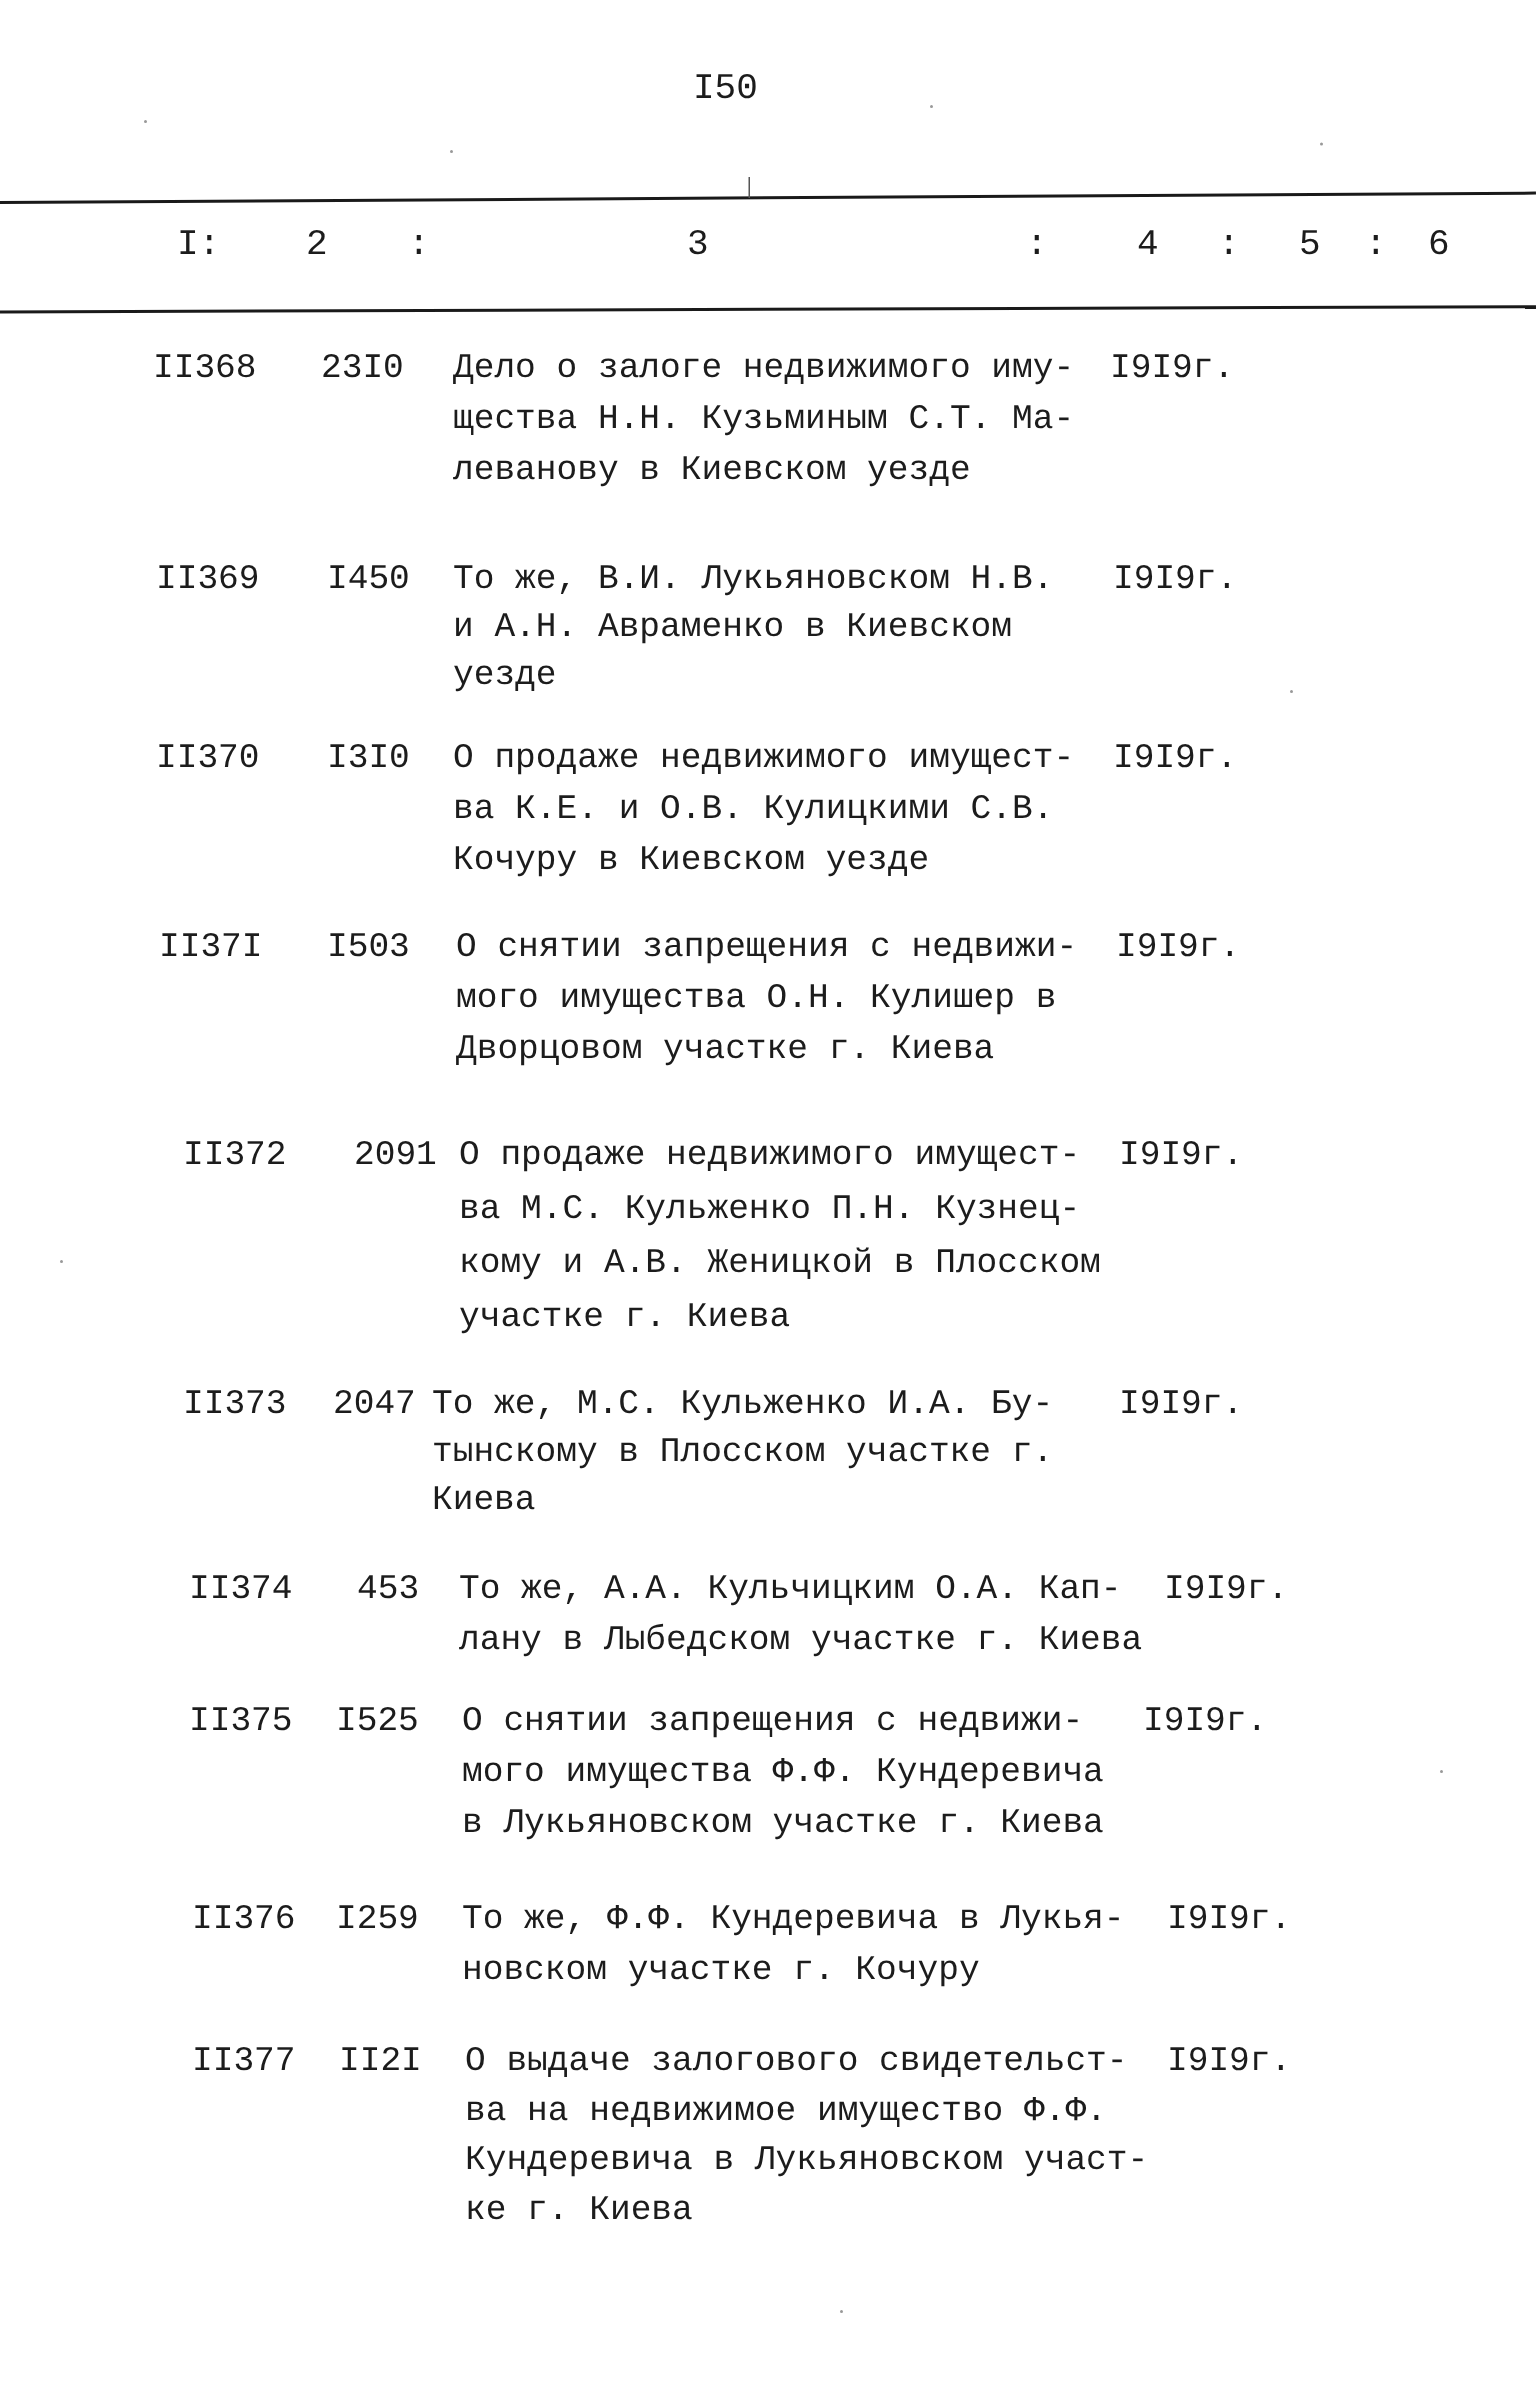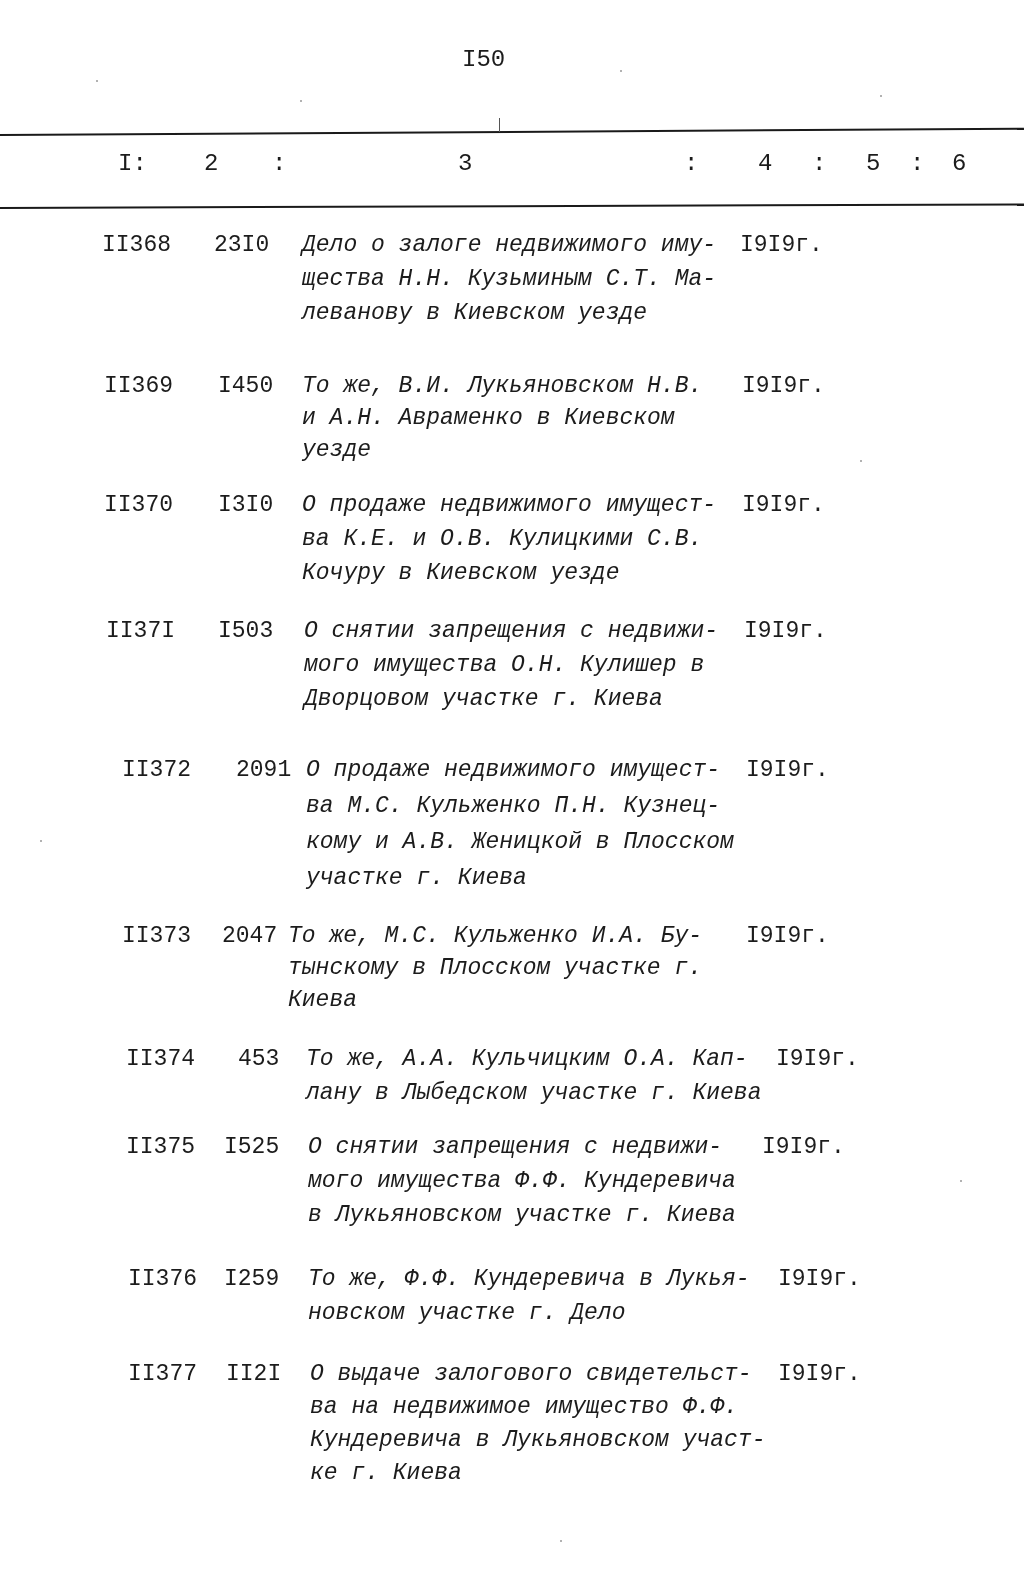--- a/index.html
+++ b/index.html
@@ -18,21 +18,21 @@
       position: absolute; left: 0; width: 1024px; height: 2px; background: #1a1a1a;
     }
     .rule.top { top: 134px; transform: rotate(-0.35deg); transform-origin: left center; }
     .rule.bottom { top: 207px; transform: rotate(-0.2deg); transform-origin: left center; }
     .tick { position: absolute; top: 118px; left: 499px; width: 1px; height: 14px; background: #555; }
     .header-row { position: absolute; top: 150px; left: 0; width: 1024px; height: 30px; font-size: 24px; }
     .header-row span { position: absolute; }
     .entry { position: absolute; font-size: 23px; line-height: 34px; }
     .entry .num { position: absolute; top: 0; white-space: nowrap; }
     .entry .fnum { position: absolute; top: 0; white-space: nowrap; text-align: right; }
-    .entry .desc { position: absolute; top: 0; white-space: pre-line; width: 460px; font-style: italic; }
+    .entry .desc { position: absolute; top: 0; white-space: pre-line; width: 460px; }
     .entry .date { position: absolute; top: 0; white-space: nowrap; }
     .speck { position: absolute; width: 2px; height: 2px; background: #999; border-radius: 1px; }
   </style>
 </head>
 <body>
 
 <div class="page-number">I50</div>
 
 <div class="rule top"></div>
 <div class="tick"></div>
@@ -121,21 +121,21 @@
   <span class="desc" style="left:308px;width:480px;">О снятии запрещения с недвижи-
 мого имущества Ф.Ф. Кундеревича
 в Лукьяновском участке г. Киева</span>
   <span class="date" style="left:762px">I9I9г.</span>
 </div>
 
 <div class="entry" style="top:1262px;left:0;">
   <span class="num" style="left:128px">II376</span>
   <span class="fnum" style="left:224px">I259</span>
   <span class="desc" style="left:308px;width:480px;">То же, Ф.Ф. Кундеревича в Лукья-
-новском участке г. Дело</span>
+новском участке г. Кочуру</span>
   <span class="date" style="left:778px">I9I9г.</span>
 </div>
 
 <div class="entry" style="top:1358px;left:0;line-height:33px;">
   <span class="num" style="left:128px">II377</span>
   <span class="fnum" style="left:226px">II2I</span>
   <span class="desc" style="left:310px;width:480px;">О выдаче залогового свидетельст-
 ва на недвижимое имущество Ф.Ф.
 Кундеревича в Лукьяновском участ-
 ке г. Киева</span>

